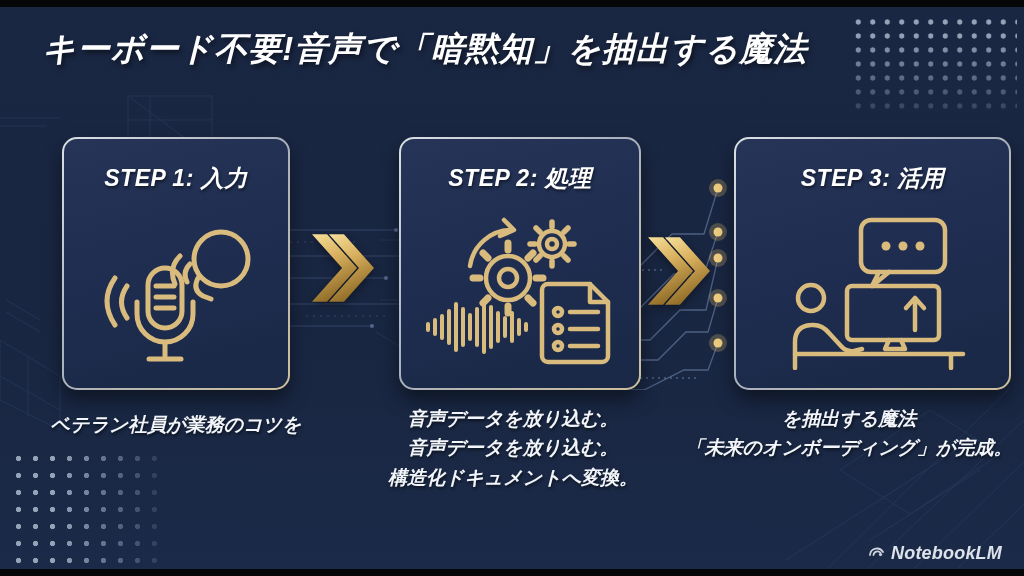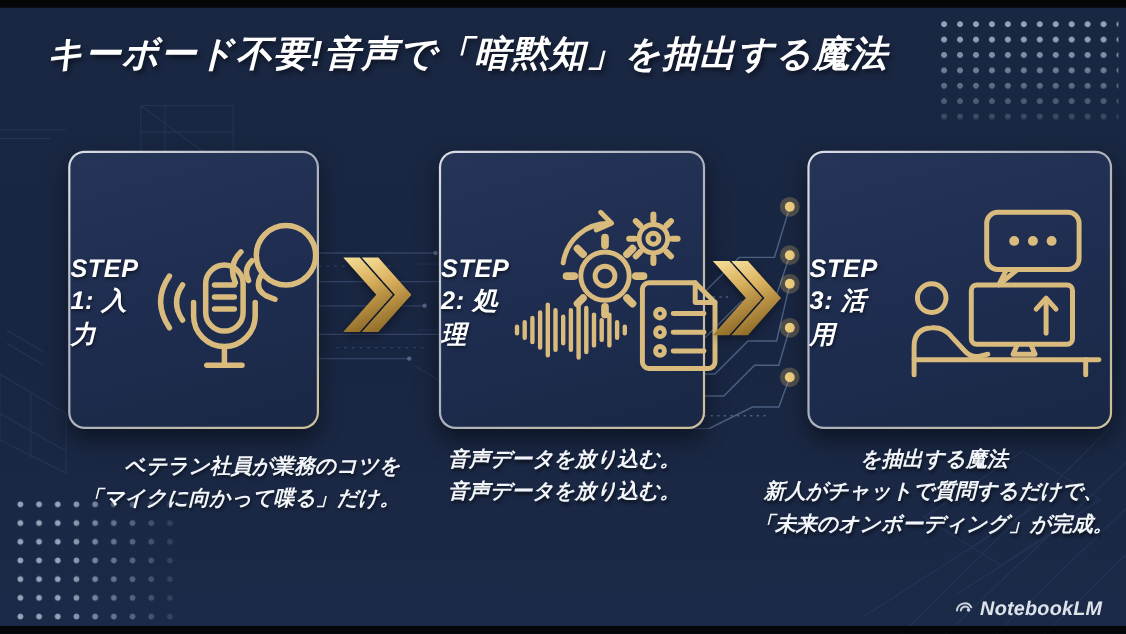--- a/index.html
+++ b/index.html
@@ -33,36 +33,36 @@
 
   
   .card{
     position:absolute;top:137px;width:228px;height:253px;border-radius:15px;padding:2px;
     background:linear-gradient(135deg,#dbdfe6 0%,#a9b1bf 45%,#cfc09a 100%);
     box-shadow:0 10px 20px rgba(0,0,0,.45);box-sizing:border-box;
   }
   .card-inner{
     width:100%;height:100%;border-radius:13px;box-sizing:border-box;
     background:linear-gradient(165deg,#253457 0%,#1e2c4f 55%,#1a2846 100%);
-    display:flex;align-items:center;
+    display:flex;flex-direction:column;align-items:center;
   }
   .card1{left:62px;} .card2{left:399px;width:242px;} .card3{left:734px;width:277px;}
   .step-label{
     margin-top:24px;font-size:23px;font-weight:800;color:#ffffff;
     text-shadow:1px 2px 3px rgba(0,0,0,.5);letter-spacing:.5px;
   }
   .icon-wrap{flex:1;display:flex;align-items:center;justify-content:center;width:100%;}
 
   
   .desc{
     position:absolute;width:340px;text-align:center;
     font-size:19px;font-weight:700;color:#f2f5f9;line-height:1.55;
     text-shadow:1px 2px 3px rgba(0,0,0,.55);
   }
-  .desc1{left:24px;top:410px;text-align:right;}
+  .desc1{left:6px;top:410px;}
   .desc2{left:343px;top:404px;}
   .desc3{left:679px;top:404px;}
 
   .chevron{position:absolute;filter:drop-shadow(0 3px 4px rgba(0,0,0,.4));}
   .chev1{left:312px;top:233px;} .chev2{left:648px;top:236px;}
 
   .circuit{position:absolute;pointer-events:none;}
 
   .footer-brand{
     position:absolute;right:22px;bottom:12px;display:flex;align-items:flex-start;gap:6px;
@@ -244,29 +244,28 @@
           <stop offset="0.45" stop-color="#d9b05e"></stop>
           <stop offset="1" stop-color="#8f6b26"></stop>
       </linearGradient>
     </defs>
     <path d="M0,0 h16 l32,36 -32,36 H0 l32,-36 z" fill="url(#goldB)"></path>
     <path d="M18,0 h16 l32,36 -32,36 H18 l32,-36 z" fill="url(#goldB)"></path>
   </svg>
 
   <div class="desc desc1">
     <div>ベテラン社員が業務のコツを</div>
-    <div>「マイクに向かって喋る」だけ。</div>
   </div>
   <div class="desc desc2">
     <div>音声データを放り込む。</div>
     <div>音声データを放り込む。</div>
+    <div>構造化ドキュメントへ変換。</div>
   </div>
   <div class="desc desc3">
     <div>を抽出する魔法</div>
-    <div>新人がチャットで質問するだけで、</div>
     <div>「未来のオンボーディング」が完成。</div>
   </div>
 
   <div class="footer-brand">
     <svg width="17" height="15" viewBox="0 0 17 15" fill="none" stroke="#ccd3dc" stroke-width="1.8" stroke-linecap="round">
       <path d="M2,12 a7,7 0 0 1 13,-3"></path>
       <path d="M5.5,12 a4,4 0 0 1 7,-2.2"></path>
       <circle cx="12.5" cy="11.5" r="1.6" fill="#ccd3dc" stroke="none"></circle>
     </svg>
     <span>NotebookLM</span>

